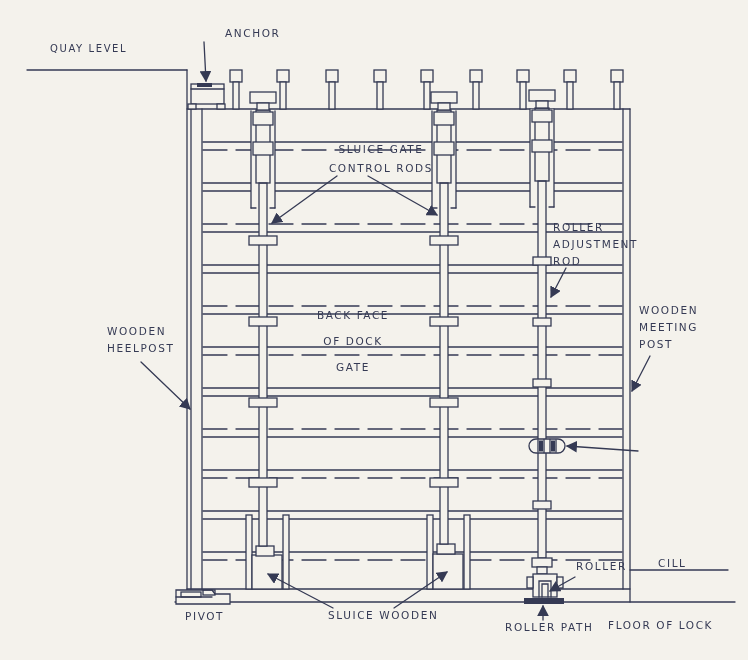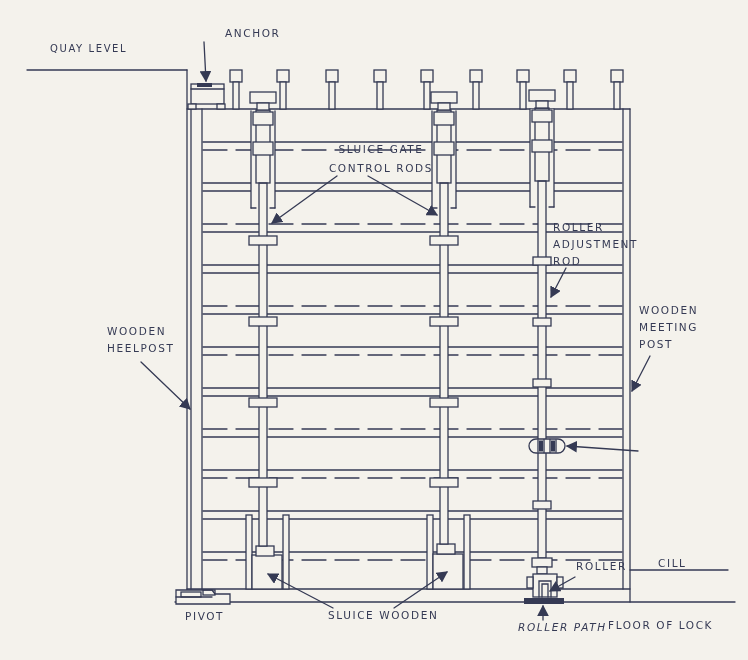--- a/index.html
+++ b/index.html
@@ -224,28 +224,31 @@
     <path class="ln" marker-end="url(#ah)" d="M543,620 L543,606"></path>
     <path class="ln" marker-end="url(#ah)" d="M333,608 L268,574"></path>
     <path class="ln" marker-end="url(#ah)" d="M394,608 L447,572"></path>
   </g>
 </svg>
 
   <div class="lbl" style="left:50px;top:40px;font-size:10px;">QUAY LEVEL</div>
   <div class="lbl" style="left:181px;top:24px;margin-left:44px;">ANCHOR</div>
   <div class="lbl c" style="left:300px;top:140px;width:110px;line-height:19px;margin-left:26px;">SLUICE GATE
 CONTROL RODS</div>
+  <div class="lbl c lh26" style="left:293px;top:302px;width:120px;">BACK FACE
+OF DOCK
+GATE</div>
   <div class="lbl lh17" style="left:107px;top:323px;">WOODEN
 HEELPOST</div>
   <div class="lbl lh17" style="left:553px;top:219px;">ROLLER
 ADJUSTMENT
 ROD</div>
   <div class="lbl lh17" style="left:639px;top:302px;">WOODEN
 MEETING
 POST</div>
   <div class="lbl" style="left:576px;top:557px;">ROLLER</div>
   <div class="lbl" style="left:658px;top:554px;">CILL</div>
   <div class="lbl" style="left:608px;top:616px;">FLOOR OF LOCK</div>
-  <div class="lbl" style="left:518px;top:618px;font-style:italic;">ROLLER PATH</div>
+  <div class="lbl" style="left:505px;top:618px;">ROLLER PATH</div>
   <div class="lbl" style="left:185px;top:607px;">PIVOT</div>
   <div class="lbl" style="left:328px;top:606px;">SLUICE WOODEN</div>
 
 </div>
 
 </body></html>

